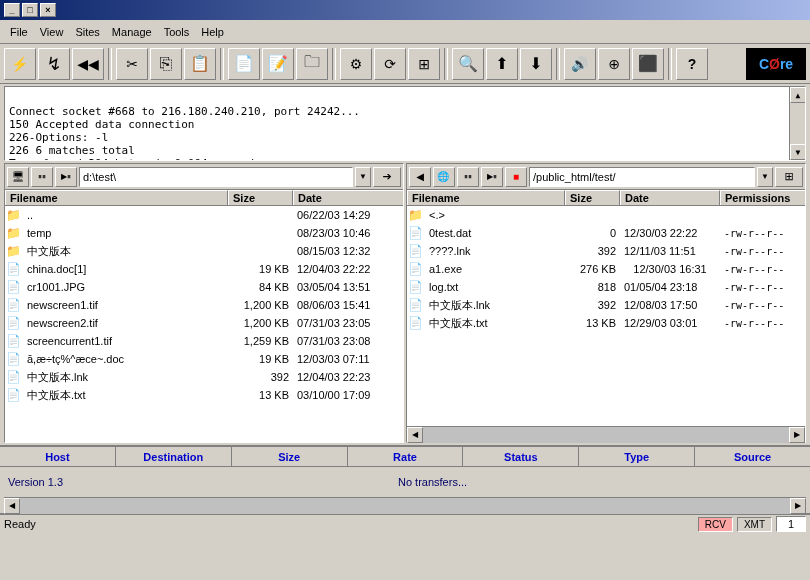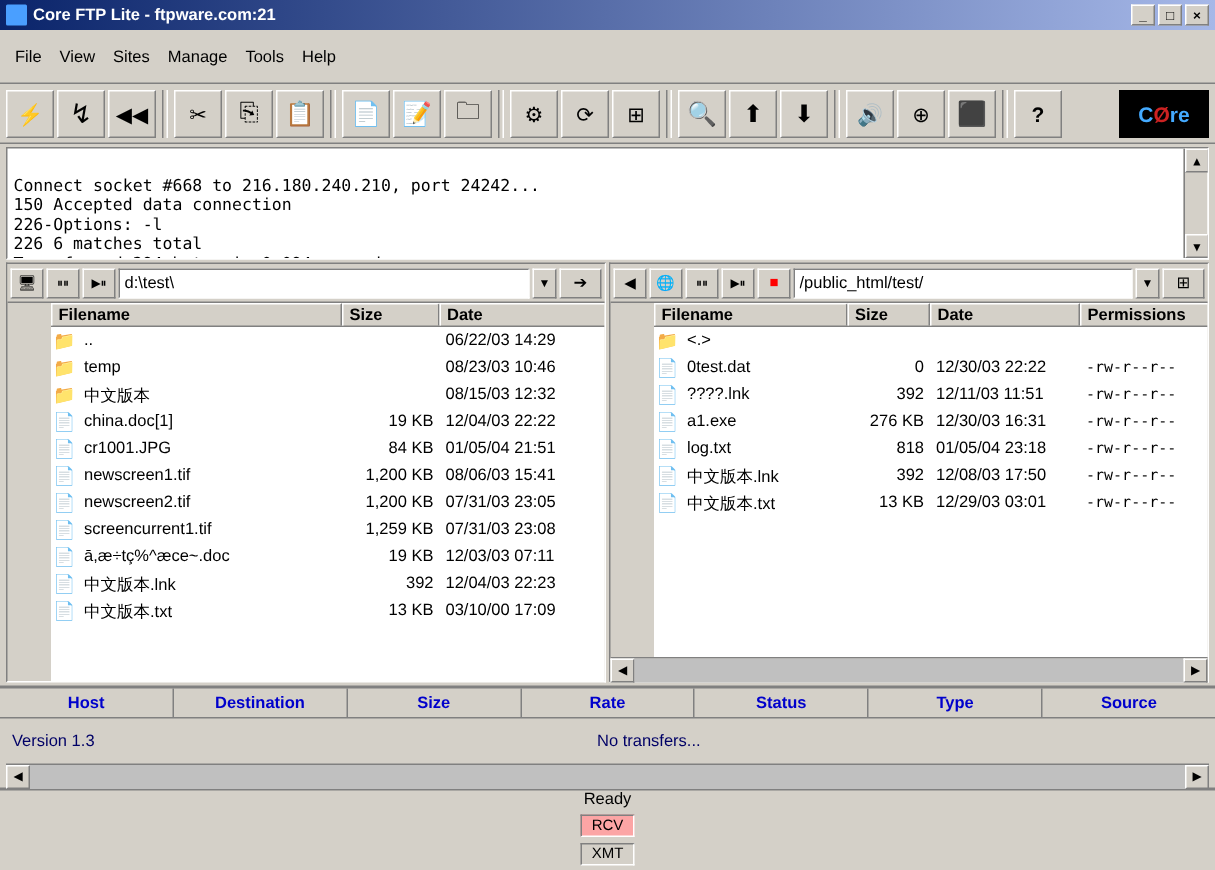--- a/index.html
+++ b/index.html
@@ -6,21 +6,21 @@
     body { font-family: 'MS Sans Serif', Arial, sans-serif; font-size: 11px; background: #d4d0c8; color: #000; width: 810px; height: 580px; overflow: hidden; }
     
     
     .title-bar { background: linear-gradient(to right, #0a246a, #a6b8e8); color: white; height: 20px; display: flex; align-items: center; justify-content: space-between; padding: 0 4px; font-size: 11px; font-weight: bold; }
     .title-bar-left { display: flex; align-items: center; gap: 4px; }
     .title-bar-icon { width: 14px; height: 14px; background: #4a9fff; border-radius: 1px; display: inline-block; }
     .title-bar-buttons { display: flex; gap: 2px; }
     .title-btn { width: 16px; height: 14px; background: #d4d0c8; border: 1px solid; border-color: #fff #808080 #808080 #fff; font-size: 9px; display: flex; align-items: center; justify-content: center; cursor: pointer; color: #000; }
     
     
-    .menu-bar { background: #d4d0c8; height: 36px; display: flex; align-items: center; padding: 0 4px; border-bottom: 1px solid #808080; }
+    .menu-bar { background: #d4d0c8; height: 24px; display: flex; align-items: center; padding: 0 4px; border-bottom: 1px solid #808080; }
     .menu-item { padding: 2px 6px; font-size: 11px; cursor: pointer; }
     
     
     .toolbar { background: #d4d0c8; height: 40px; display: flex; align-items: center; padding: 2px 4px; gap: 2px; border-bottom: 1px solid #808080; }
     .tb-btn { width: 32px; height: 32px; background: #d4d0c8; border: 1px solid; border-color: #fff #808080 #808080 #fff; display: flex; align-items: center; justify-content: center; cursor: pointer; font-size: 14px; }
     .tb-sep { width: 4px; height: 32px; border-left: 1px solid #808080; border-right: 1px solid #fff; margin: 0 2px; }
     .tb-logo { margin-left: auto; width: 60px; height: 32px; background: #000; display: flex; align-items: center; justify-content: center; }
     
     
     .log-panel { background: white; margin: 2px 4px; border: 1px solid; border-color: #808080 #fff #fff #808080; height: 75px; padding: 18px 4px; font-family: monospace; font-size: 11px; overflow: hidden; position: relative; }
@@ -33,21 +33,21 @@
     
     
     .file-panel { flex: 1; display: flex; flex-direction: column; border: 1px solid; border-color: #808080 #fff #fff #808080; background: #d4d0c8; }
     .panel-toolbar { height: 26px; display: flex; align-items: center; padding: 2px; gap: 2px; border-bottom: 1px solid #808080; background: #d4d0c8; }
     .panel-tb-btn { width: 22px; height: 20px; background: #d4d0c8; border: 1px solid; border-color: #fff #808080 #808080 #fff; display: flex; align-items: center; justify-content: center; cursor: pointer; font-size: 10px; }
     .path-box { flex: 1; height: 20px; background: white; border: 1px solid; border-color: #808080 #fff #fff #808080; padding: 1px 3px; font-size: 11px; }
     .path-dropdown { width: 16px; height: 20px; background: #d4d0c8; border: 1px solid; border-color: #fff #808080 #808080 #fff; display: flex; align-items: center; justify-content: center; cursor: pointer; font-size: 8px; }
     .nav-btn { width: 28px; height: 20px; background: #d4d0c8; border: 1px solid; border-color: #fff #808080 #808080 #fff; display: flex; align-items: center; justify-content: center; cursor: pointer; font-size: 11px; }
     
     
-    .file-list { flex: 1; background: white; overflow: hidden; display: flex; flex-direction: column; margin-left: 29px; }
+    .file-list { flex: 1; background: white; overflow: hidden; display: flex; flex-direction: column; }
     .file-header { display: flex; background: #d4d0c8; border-bottom: 1px solid #808080; font-size: 11px; font-weight: bold; }
     .col-header { padding: 1px 4px; border-right: 1px solid #808080; cursor: pointer; border-top: 1px solid #fff; border-left: 1px solid #fff; }
     .col-header:last-child { border-right: none; }
     .file-rows { flex: 1; overflow-y: auto; font-size: 11px; }
     .file-row { display: flex; align-items: center; padding: 1px 0; cursor: pointer; }
     .file-icon { width: 18px; height: 16px; display: flex; align-items: center; justify-content: center; margin-right: 2px; }
     .cell-name { flex: 1; padding: 0 2px; overflow: hidden; white-space: nowrap; }
     .cell-size { width: 60px; text-align: right; padding: 0 4px; }
     .cell-date { width: 110px; padding: 0 4px; }
     .cell-perms { width: 90px; padding: 0 4px; font-family: monospace; font-size: 10px; }
@@ -65,34 +65,30 @@
     
     .status-area { height: 30px; display: flex; align-items: center; padding: 0 8px; font-size: 11px; color: #000066; }
     .no-transfers { flex: 1; text-align: center; }
     
     
     .bottom-scrollbar { height: 16px; background: #d4d0c8; border-top: 1px solid #808080; display: flex; align-items: center; margin: 0 4px; }
     .bottom-scroll-left, .bottom-scroll-right { width: 16px; height: 16px; background: #d4d0c8; border: 1px solid; border-color: #fff #808080 #808080 #fff; display: flex; align-items: center; justify-content: center; cursor: pointer; font-size: 8px; }
     .bottom-scroll-track { flex: 1; height: 16px; background: #c0c0c0; }
     
     
-    .status-bar { height: 20px; background: #d4d0c8; border-top: 2px solid #808080; display: flex; align-items: center; padding: 0 4px; gap: 4px; font-size: 11px; flex-direction: column; }
+    .status-bar { height: 20px; background: #d4d0c8; border-top: 2px solid #808080; display: flex; align-items: center; padding: 0 4px; gap: 4px; font-size: 11px; }
     .status-text { flex: 1; }
     .status-rcv { background: #fca5a5; border: 1px solid; border-color: #808080 #fff #fff #808080; padding: 1px 6px; font-size: 10px; }
     .status-xmt { background: #d4d0c8; border: 1px solid; border-color: #808080 #fff #fff #808080; padding: 1px 6px; font-size: 10px; }
     .status-num { background: white; border: 1px solid; border-color: #808080 #fff #fff #808080; padding: 1px 6px; min-width: 30px; text-align: center; }
   </style>
 </head>
 <body>
 
 <div class="title-bar">
-  <div class="title-bar-left">
-    <span class="title-bar-icon"></span>
-    <span>Core FTP Lite - ftpware.com:21</span>
-  </div>
   <div class="title-bar-buttons">
     <div class="title-btn">_</div>
     <div class="title-btn">□</div>
     <div class="title-btn" style="font-weight:bold;">×</div>
   </div>
 </div>
 
 <div class="menu-bar">
   <span class="menu-item">File</span>
   <span class="menu-item">View</span>
@@ -184,21 +180,21 @@
           <div class="file-row">
     <div class="file-icon" style="font-size:12px;">📄</div>
     <div class="cell-name">china.doc[1]</div>
     <div class="cell-size">19 KB</div>
     <div class="cell-date">12/04/03 22:22</div>
   </div>
           <div class="file-row">
     <div class="file-icon" style="font-size:12px;">📄</div>
     <div class="cell-name">cr1001.JPG</div>
     <div class="cell-size">84 KB</div>
-    <div class="cell-date">01/05/04 21:51</div>
+    <div class="cell-date">03/05/04 13:51</div>
   </div>
           <div class="file-row">
     <div class="file-icon" style="font-size:12px;">📄</div>
     <div class="cell-name">newscreen1.tif</div>
     <div class="cell-size">1,200 KB</div>
     <div class="cell-date">08/06/03 15:41</div>
   </div>
           <div class="file-row">
     <div class="file-icon" style="font-size:12px;">📄</div>
     <div class="cell-name">newscreen2.tif</div>
@@ -270,21 +266,21 @@
     <div class="file-icon" style="font-size:12px;">📄</div>
     <div class="cell-name">????.lnk</div>
     <div class="cell-size" style="width:55px;text-align:right;padding:0 4px;">392</div>
     <div class="cell-date" style="width:100px;padding:0 4px;">12/11/03 11:51</div>
     <div class="cell-perms" style="width:85px;">-rw-r--r--</div>
   </div>
           <div class="file-row">
     <div class="file-icon" style="font-size:12px;">📄</div>
     <div class="cell-name">a1.exe</div>
     <div class="cell-size" style="width:55px;text-align:right;padding:0 4px;">276 KB</div>
-    <div class="cell-date" style="width:100px;padding:0 4px;">12/30/03 16:31</div>
+    <div class="cell-date" style="width:100px;padding:0 4px;text-align:center;">12/30/03 16:31</div>
     <div class="cell-perms" style="width:85px;">-rw-r--r--</div>
   </div>
           <div class="file-row">
     <div class="file-icon" style="font-size:12px;">📄</div>
     <div class="cell-name">log.txt</div>
     <div class="cell-size" style="width:55px;text-align:right;padding:0 4px;">818</div>
     <div class="cell-date" style="width:100px;padding:0 4px;">01/05/04 23:18</div>
     <div class="cell-perms" style="width:85px;">-rw-r--r--</div>
   </div>
           <div class="file-row">

